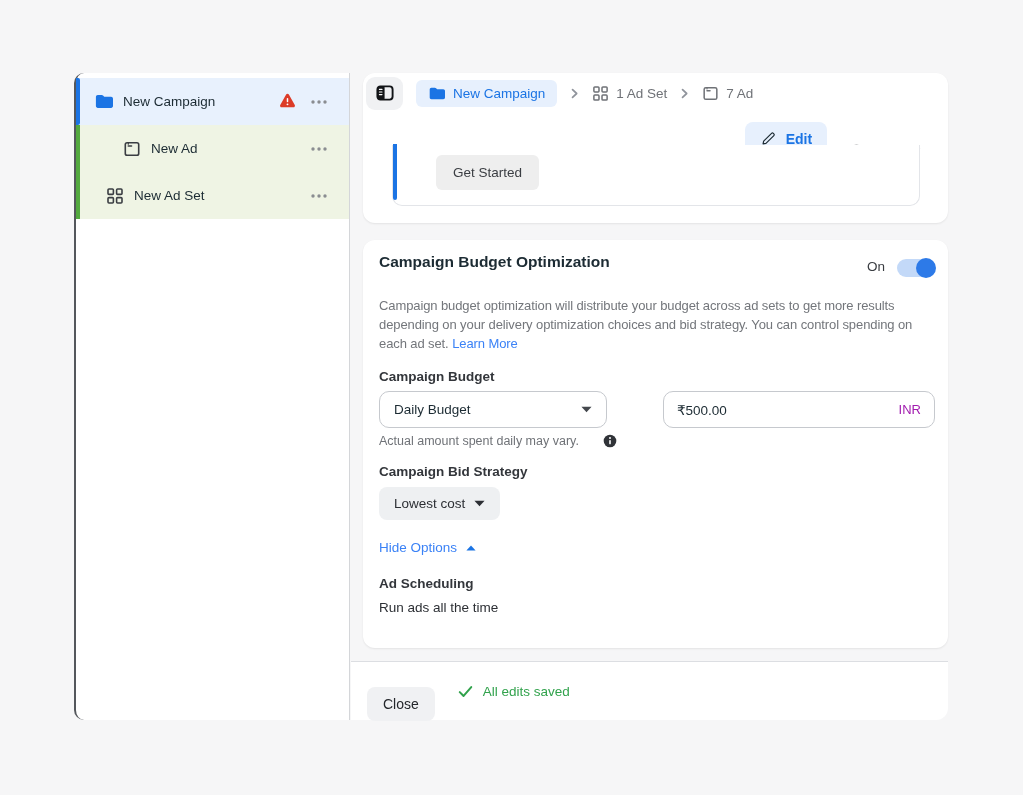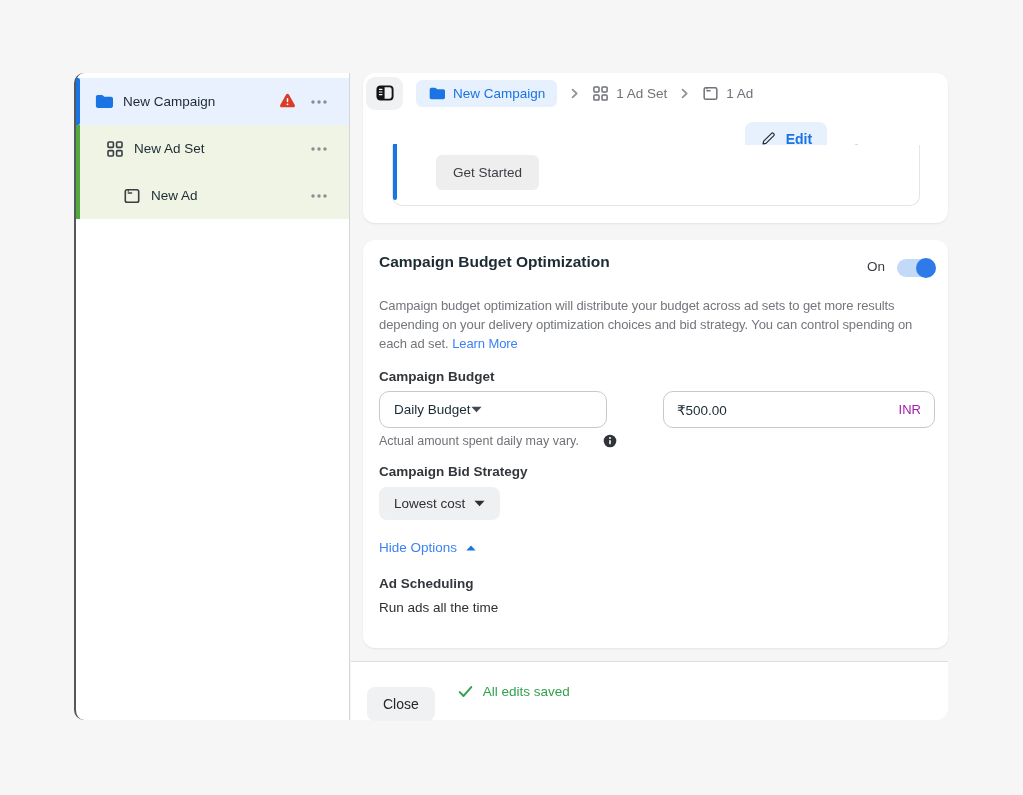--- a/index.html
+++ b/index.html
@@ -54,21 +54,21 @@
   .cbo-toggle-wrap .on-label { font-size:13.5px; color:#3a3d42; }
   .switch { position:relative; width:38px; height:18px; background:#c3d9f8; border-radius:10px; cursor:pointer; }
   .switch .knob { position:absolute; right:-1px; top:-1px; width:20px; height:20px; border-radius:50%; background:#2d7ae8; }
   .cbo-desc { position:absolute; left:16px; top:56px; width:560px; font-size:13px; line-height:19px;
               color:#73767b; letter-spacing:-0.1px; }
   .link { color:#3b82f6; cursor:pointer; text-decoration:none; }
   .sect-label { position:absolute; left:16px; font-size:13.5px; font-weight:700; color:#33363b; }
   .lbl-budget { top:129px; }
   .field { position:absolute; top:151px; height:37px; border:1px solid #c6c9ce; border-radius:10px;
            background:#fff; display:flex; align-items:center; font-size:13.5px; color:#1c2b33; }
-  .field-dropdown { left:16px; width:228px; padding:0 14px; cursor:pointer; }
+  .field-dropdown { left:16px; width:228px; padding:0 14px; justify-content:space-between; cursor:pointer; }
   .field-currency { left:300px; width:272px; padding:0 13px; justify-content:space-between; }
   .field-currency .cur { color:#a21caf; font-size:13px; }
   .note { position:absolute; left:16px; top:194px; display:flex; align-items:center; gap:24px;
           font-size:12.5px; color:#6f7277; }
   .lbl-bid { top:224px; }
   .chip-btn { position:absolute; left:16px; top:247px; height:33px; display:inline-flex; align-items:center;
               gap:9px; background:#eef0f2; border:none; border-radius:8px; padding:0 15px;
               font-size:13.5px; color:#2c2f34; font-family:inherit; cursor:pointer; }
   .hide-opt { position:absolute; left:16px; top:300px; display:inline-flex; align-items:center; gap:9px;
               font-size:13.5px; cursor:pointer; }
@@ -109,60 +109,60 @@
       </span>
       <span class="icon dots">
         <svg width="20" height="20" viewBox="0 0 20 20" fill="#8a8d91">
             <circle cx="4" cy="10" r="1.7"></circle>
             <circle cx="10" cy="10" r="1.7"></circle>
             <circle cx="16" cy="10" r="1.7"></circle>
           </svg>
       </span>
     </div>
 
+    <div class="tree-row row-green" style="padding-left:47px;">
+      <i class="accent"></i>
+      <span class="icon">
+        <svg width="18" height="18" viewBox="0 0 18 18" fill="none" stroke="#3a3d42" stroke-width="1.6">
+            <rect x="2.3" y="2.8" width="13.4" height="12.4" rx="1.8"></rect>
+            <path d="M5.3 6h3.2" stroke-linecap="round"></path>
+            <path d="M5.3 2.8v1.4" stroke-linecap="round" stroke-width="1.2"></path>
+          </svg>
+      </span>
+      <span class="tree-label">New Ad</span>
+      <span class="spacer"></span>
+      <span class="icon dots">
+        <svg width="20" height="20" viewBox="0 0 20 20" fill="#8a8d91">
+            <circle cx="4" cy="10" r="1.7"></circle>
+            <circle cx="10" cy="10" r="1.7"></circle>
+            <circle cx="16" cy="10" r="1.7"></circle>
+          </svg>
+      </span>
+    </div>
+
     <div class="tree-row row-green" style="padding-left:30px;">
       <i class="accent"></i>
       <span class="icon">
         <svg width="18" height="18" viewBox="0 0 18 18" fill="none" stroke="#3a3d42" stroke-width="1.6">
             <rect x="2" y="2" width="5.4" height="5.4" rx="1"></rect>
             <rect x="10.6" y="2" width="5.4" height="5.4" rx="1"></rect>
             <rect x="2" y="10.6" width="5.4" height="5.4" rx="1"></rect>
             <rect x="10.6" y="10.6" width="5.4" height="5.4" rx="1"></rect>
           </svg>
       </span>
       <span class="tree-label">New Ad Set</span>
       <span class="spacer"></span>
       <span class="icon dots">
         <svg width="20" height="20" viewBox="0 0 20 20" fill="#8a8d91">
             <circle cx="4" cy="10" r="1.7"></circle>
             <circle cx="10" cy="10" r="1.7"></circle>
             <circle cx="16" cy="10" r="1.7"></circle>
           </svg>
       </span>
     </div>
-
-    <div class="tree-row row-green" style="padding-left:47px;">
-      <i class="accent"></i>
-      <span class="icon">
-        <svg width="18" height="18" viewBox="0 0 18 18" fill="none" stroke="#3a3d42" stroke-width="1.6">
-            <rect x="2.3" y="2.8" width="13.4" height="12.4" rx="1.8"></rect>
-            <path d="M5.3 6h3.2" stroke-linecap="round"></path>
-            <path d="M5.3 2.8v1.4" stroke-linecap="round" stroke-width="1.2"></path>
-          </svg>
-      </span>
-      <span class="tree-label">New Ad</span>
-      <span class="spacer"></span>
-      <span class="icon dots">
-        <svg width="20" height="20" viewBox="0 0 20 20" fill="#8a8d91">
-            <circle cx="4" cy="10" r="1.7"></circle>
-            <circle cx="10" cy="10" r="1.7"></circle>
-            <circle cx="16" cy="10" r="1.7"></circle>
-          </svg>
-      </span>
-    </div>
   </nav>
 
   <section class="header-panel">
 
     <div class="crumb-bar">
       <button class="toggle-btn">
         <span class="icon">
           <svg width="20" height="20" viewBox="0 0 20 20">
               <rect x="2.4" y="3.4" width="15.2" height="13.2" rx="3" fill="none" stroke="#121417" stroke-width="1.9"></rect>
               <path d="M5.2 3.4h3.4a1 1 0 0 1 1 1v11.2a1 1 0 0 1-1 1H5.2a2.8 2.8 0 0 1-2.8-2.8V6.2a2.8 2.8 0 0 1 2.8-2.8z" fill="#121417"></path>
@@ -205,21 +205,21 @@
       </span>
 
       <span class="crumb-item">
         <span class="icon">
           <svg width="17" height="17" viewBox="0 0 18 18" fill="none" stroke="#6f7277" stroke-width="1.6">
               <rect x="2.3" y="2.8" width="13.4" height="12.4" rx="1.8"></rect>
               <path d="M5.3 6h3.2" stroke-linecap="round"></path>
               <path d="M5.3 2.8v1.4" stroke-linecap="round" stroke-width="1.2"></path>
             </svg>
         </span>
-        <span>1 Ad</span>
+        <span>7 Ad</span>
       </span>
     </div>
 
     <div class="mode-bar">
       <button class="edit-btn">
         <span class="icon">
           <svg width="17" height="17" viewBox="0 0 20 20" fill="none" stroke="#1c2b33" stroke-width="1.4" stroke-linejoin="round">
               <path d="M3.6 16.4l.7-3.3 9.3-9.2a1.5 1.5 0 0 1 2.1 0l.6.6a1.5 1.5 0 0 1 0 2.1l-9.3 9.2-3.4.6z"></path>
             </svg>
         </span>

